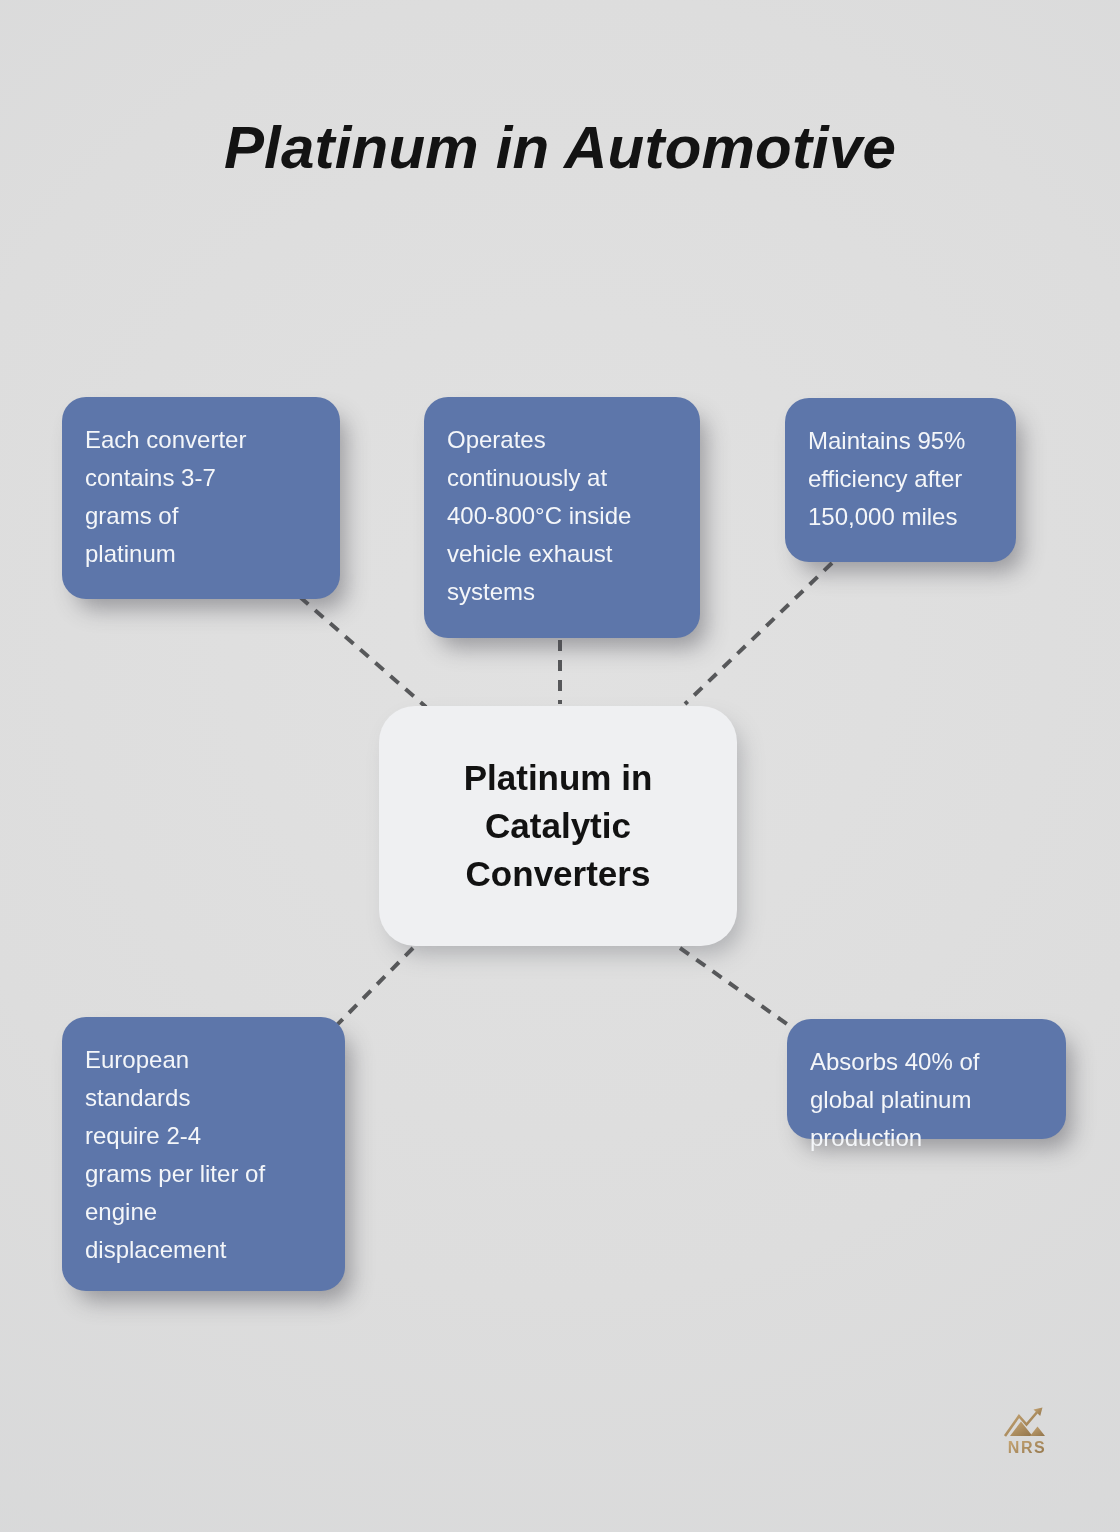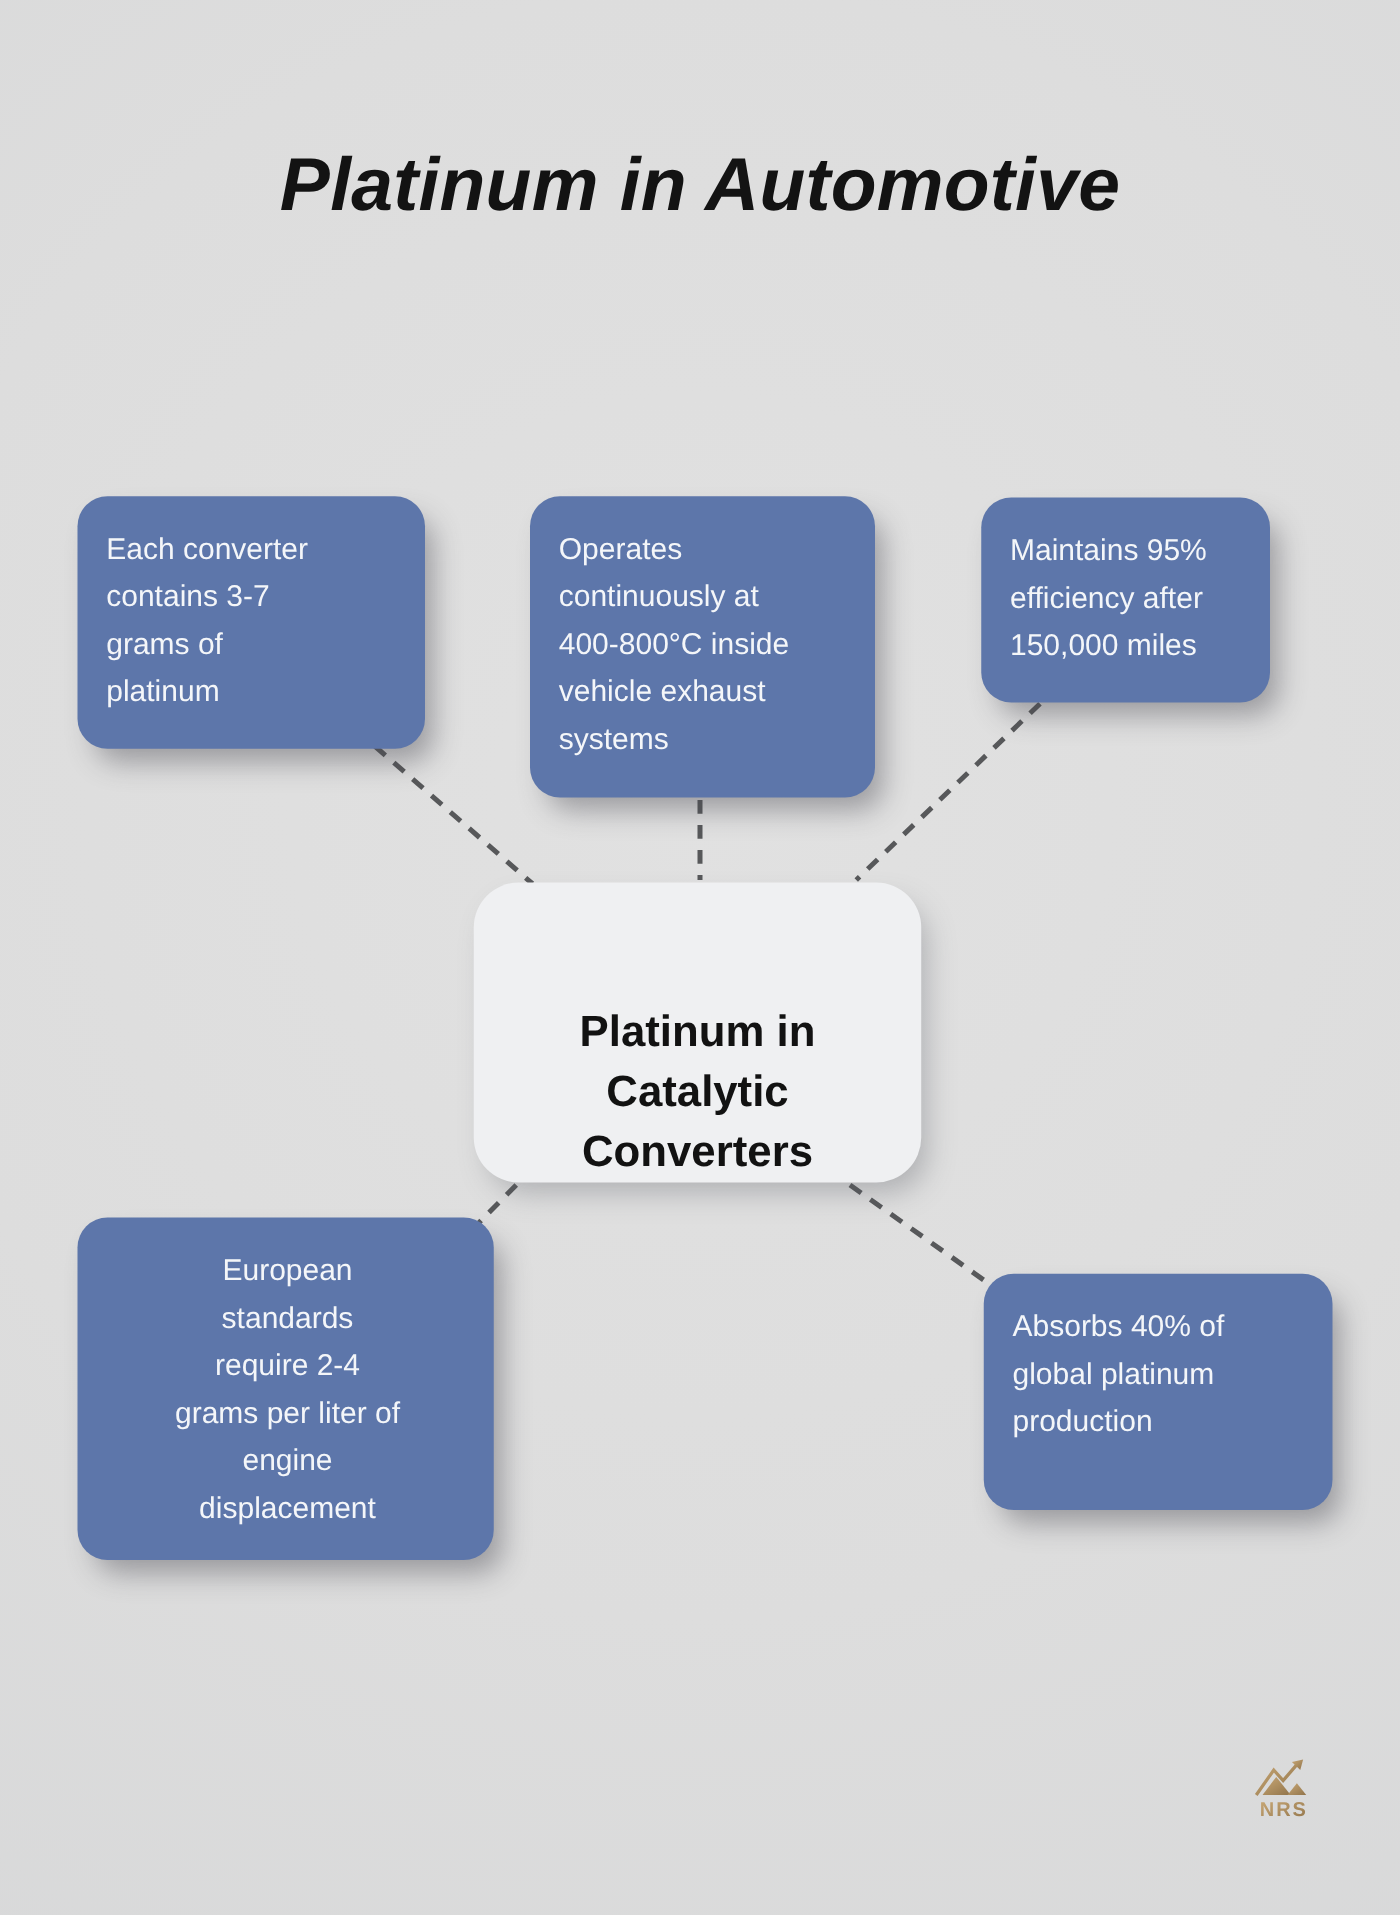--- a/index.html
+++ b/index.html
@@ -41,34 +41,34 @@
   }
   .node-text {
     color: #f4f6f9;
     font-size: 24px;
     line-height: 38px;
     white-space: pre-line;
   }
   .node-tl { left: 62px;  top: 397px;  width: 278px; height: 202px; }
   .node-tc { left: 424px; top: 397px;  width: 276px; height: 241px; }
   .node-tr { left: 785px; top: 398px;  width: 231px; height: 164px; }
-  .node-bl { left: 62px;  top: 974px; width: 333px; height: 274px; text-align: center; }
-  .node-br { left: 787px; top: 1019px; width: 279px; height: 189px; }
+  .node-bl { left: 62px;  top: 1017px; width: 283px; height: 274px; }
+  .node-br { left: 787px; top: 1019px; width: 279px; height: 120px; }
 
   
   .center-node {
     position: absolute;
     left: 379px; top: 706px;
     width: 358px; height: 240px;
     box-sizing: border-box;
     background: #eff0f2;
     border-radius: 36px;
     box-shadow: 8px 12px 22px -4px rgba(90, 92, 100, 0.35);
     display: flex;
-    align-items: flex-end;
+    align-items: center;
     justify-content: center;
     text-align: center;
   }
   .center-text {
     color: #121212;
     font-size: 35px;
     line-height: 48px;
     font-weight: 800;
     white-space: pre-line;
   }

